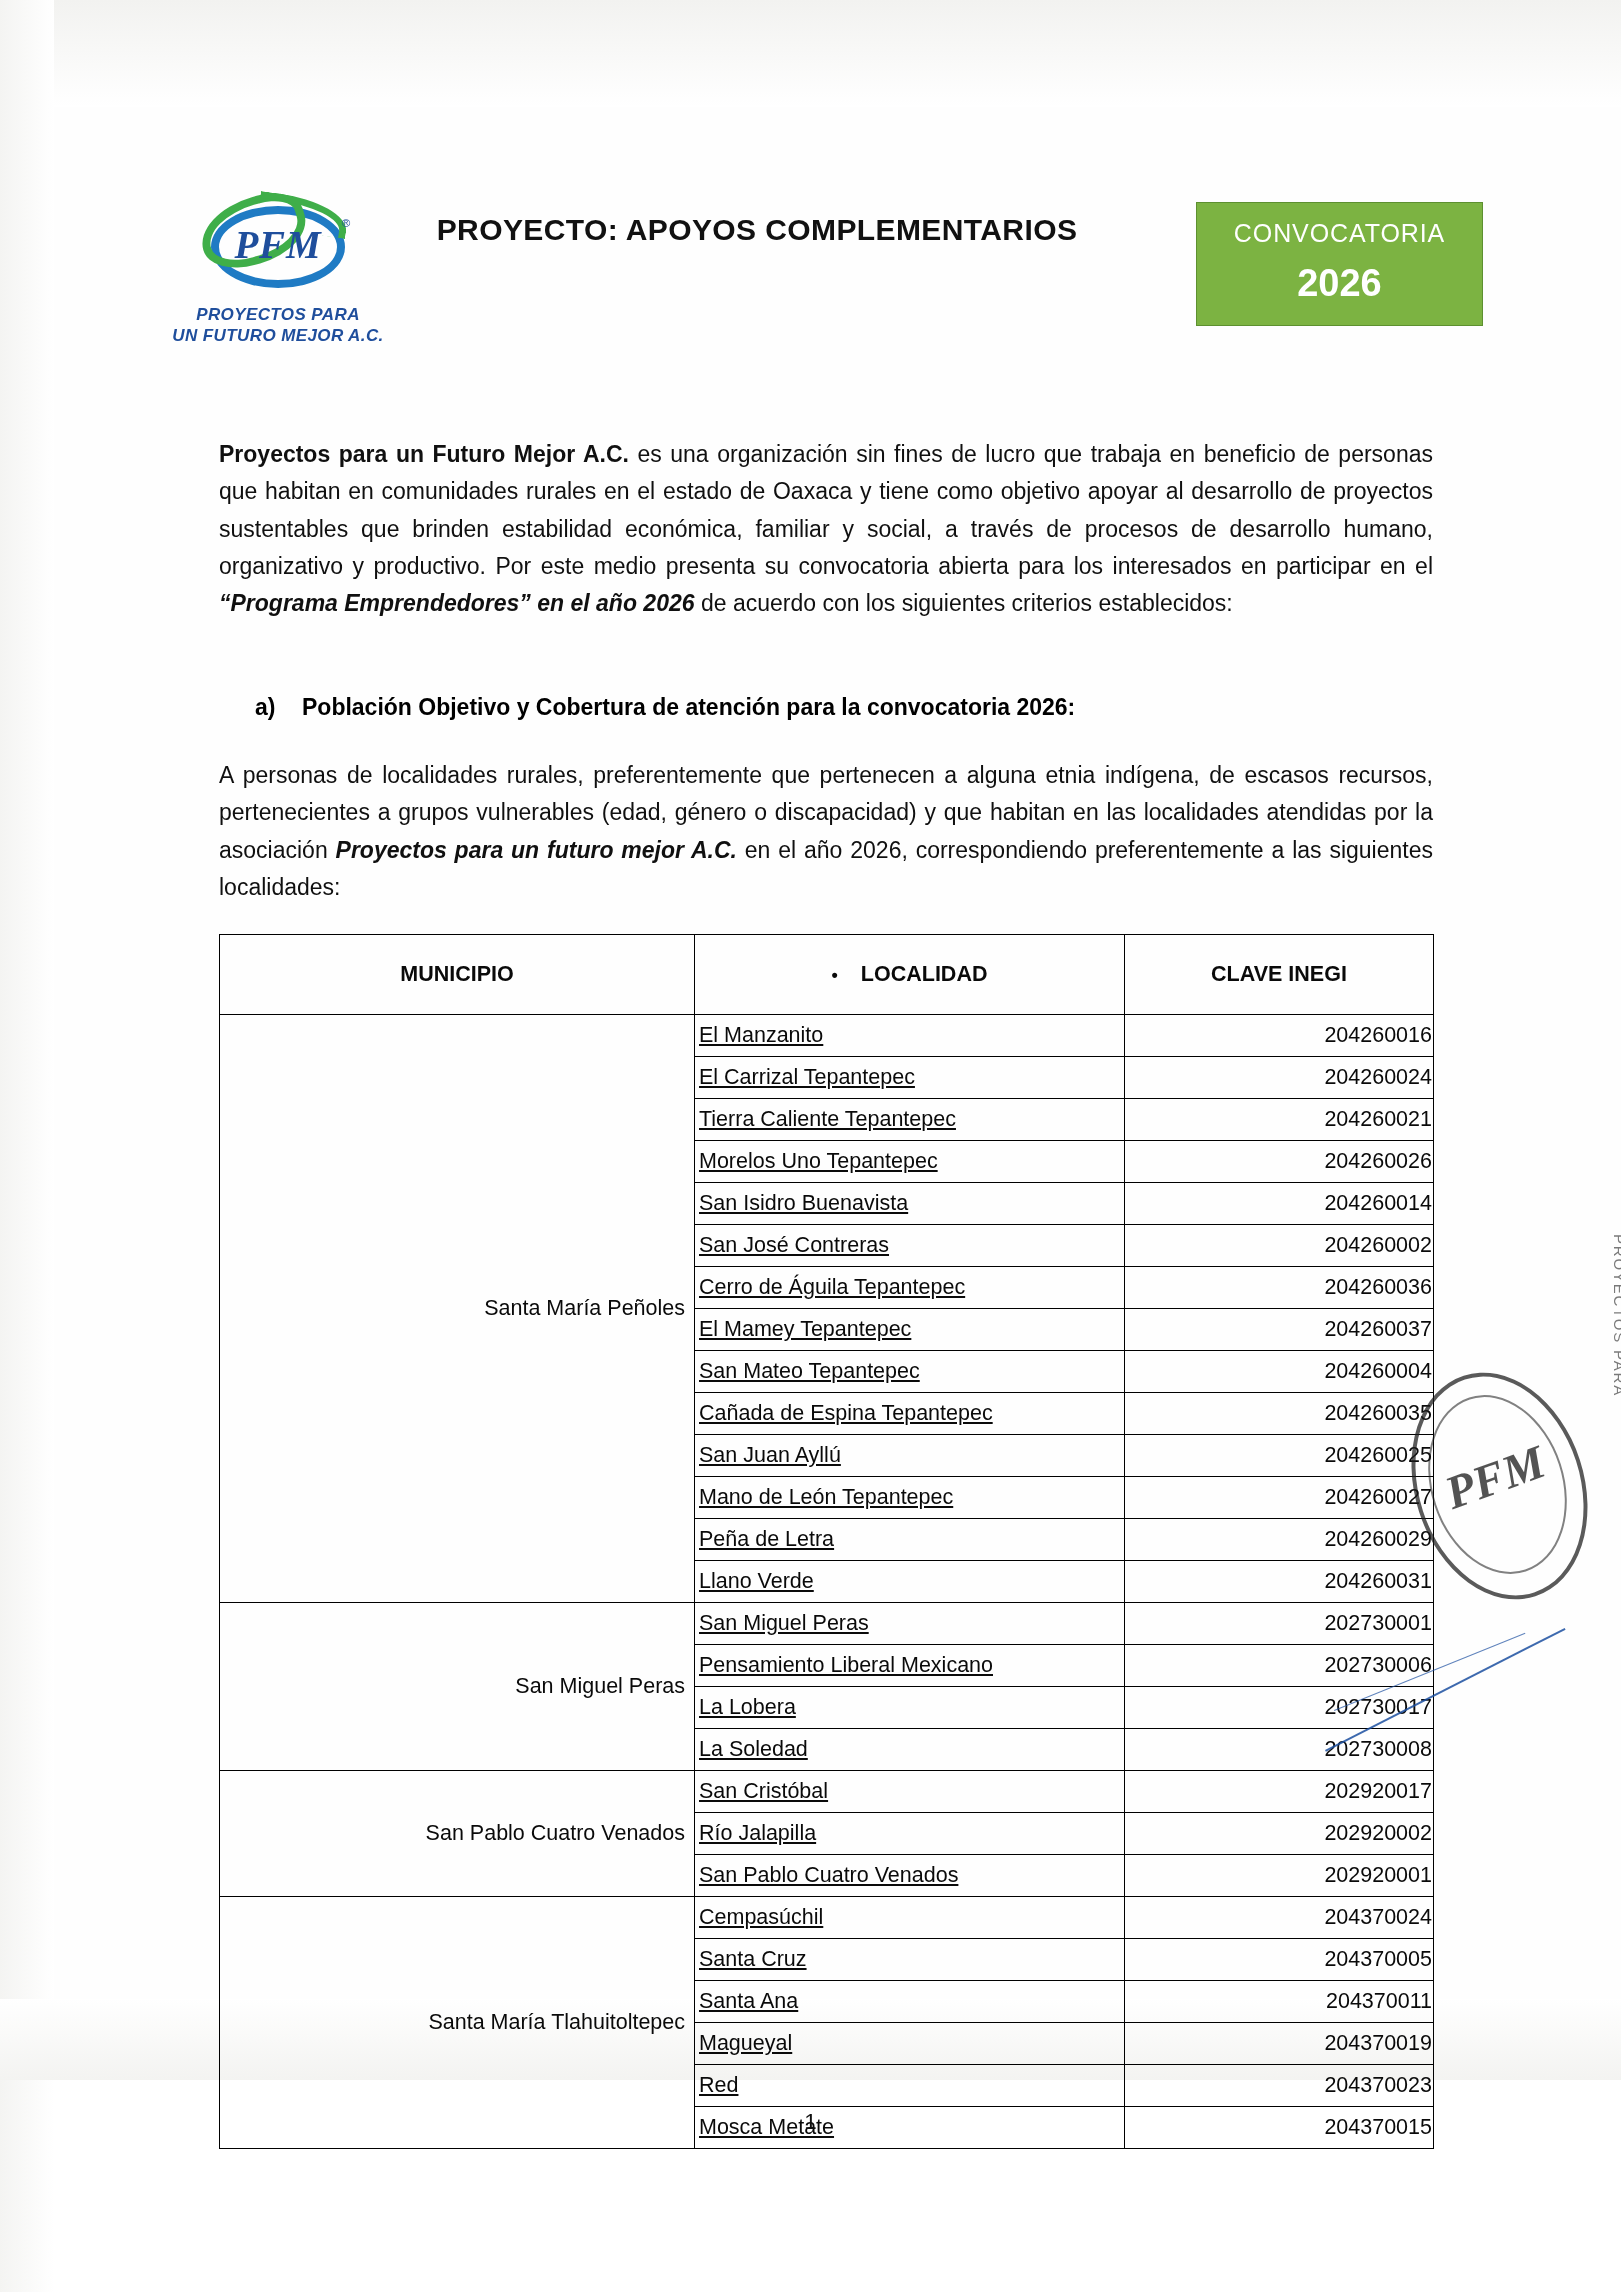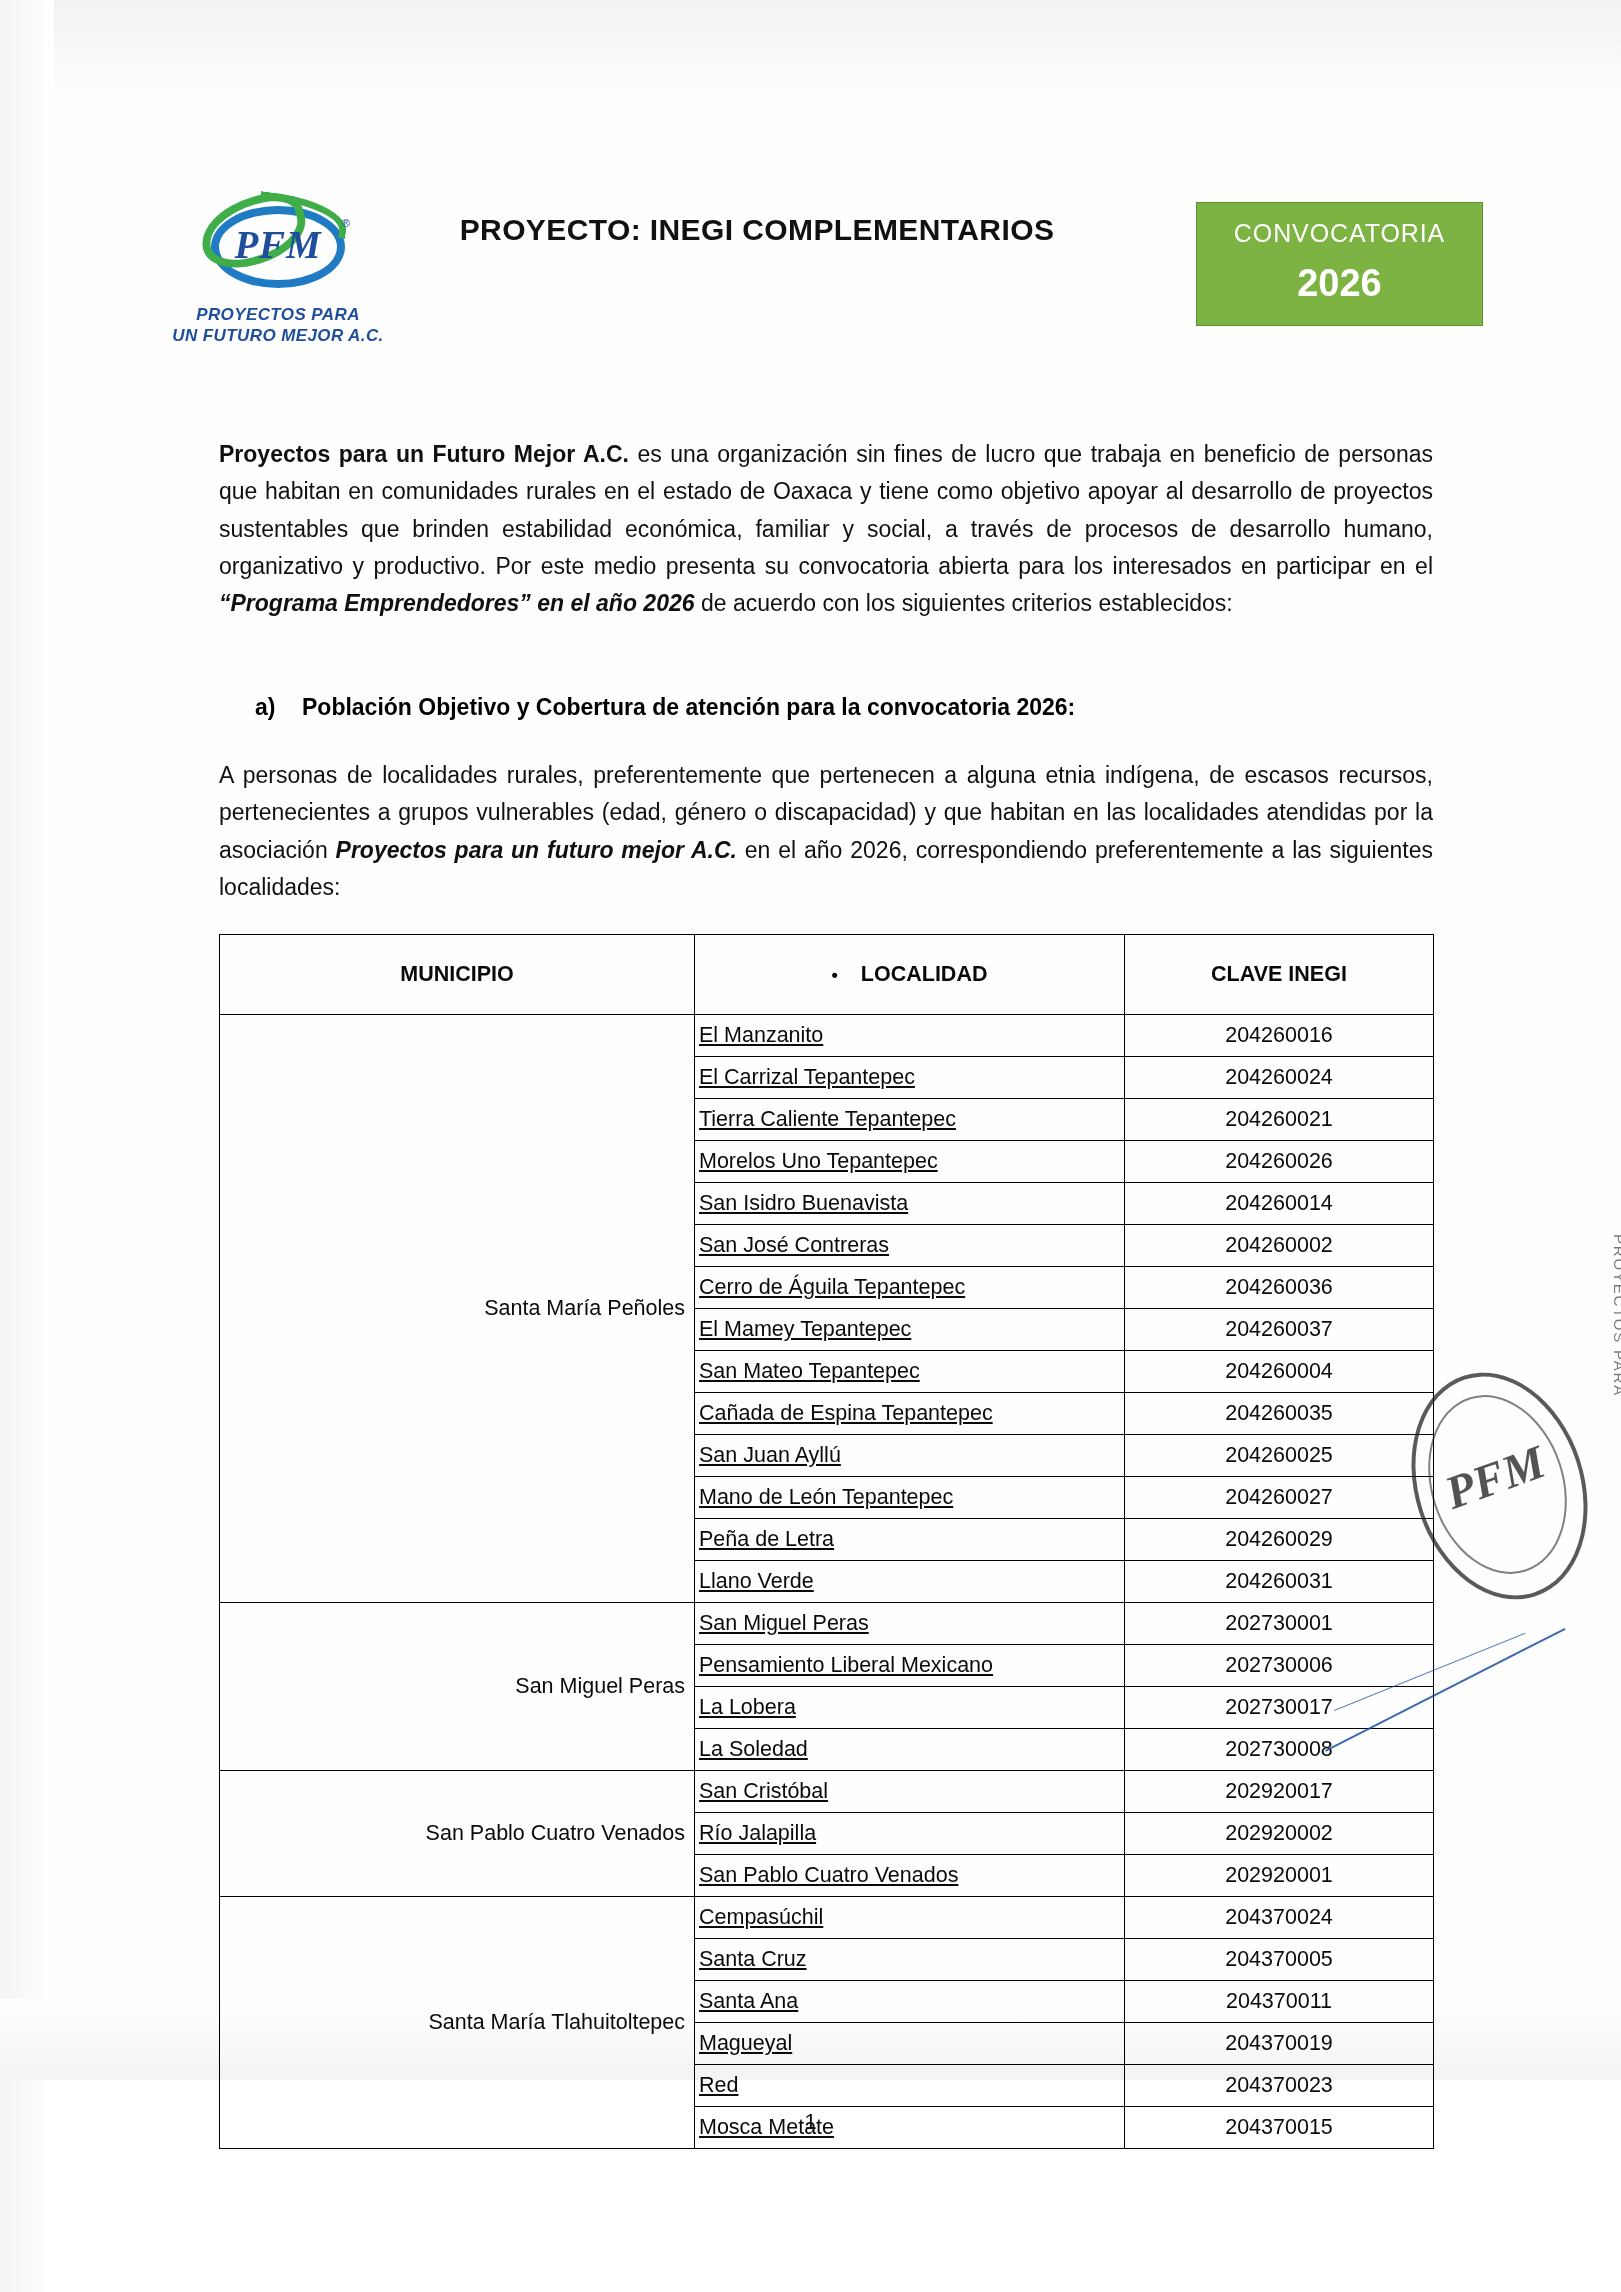--- a/index.html
+++ b/index.html
@@ -207,21 +207,21 @@
     font-size: 21.5px;
     padding: 0 9px;
   }
   table.loc td.loc-name {
     text-align: left;
     padding: 0 0 0 4px;
     height: 39px;
     text-decoration: underline;
   }
   table.loc td.clave {
-    text-align: center;
+    text-align: right;
     height: 39px;
   }
   col.c-mun { width: 475px; }
   col.c-loc { width: 430px; }
   col.c-cla { width: 309px; }
   .th-bullet {
     display: inline-block;
     margin-right: 23px;
     font-size: 18px;
     vertical-align: middle;
@@ -324,21 +324,21 @@
         <div class="logo-text">PFM</div>
         <div class="logo-reg">®</div>
       </div>
       <div class="logo-caption">
         <div>PROYECTOS PARA</div>
         <div>UN FUTURO MEJOR A.C.</div>
       </div>
     </div>
 
     <div class="header-titles">
-      <div class="header-line2">PROYECTO: INEGI COMPLEMENTARIOS</div>
+      <div class="header-line2">PROYECTO: APOYOS COMPLEMENTARIOS</div>
     </div>
 
     <div class="conv-box">
       <div class="conv-label">CONVOCATORIA</div>
       <div class="conv-year">2026</div>
     </div>
   </div>
 
   <div class="para" id="para-intro"><b>Proyectos para un Futuro Mejor A.C.</b><span> es una organización sin fines de lucro que trabaja en beneficio de personas que habitan en comunidades rurales en el estado de Oaxaca y tiene como objetivo apoyar al desarrollo de proyectos sustentables que brinden estabilidad económica, familiar y social, a través de procesos de desarrollo humano, organizativo y productivo. Por este medio presenta su convocatoria abierta para los interesados en participar en el </span><span class="bi">“Programa Emprendedores” en el año 2026</span><span> de acuerdo con los siguientes criterios establecidos:</span></div>
 

